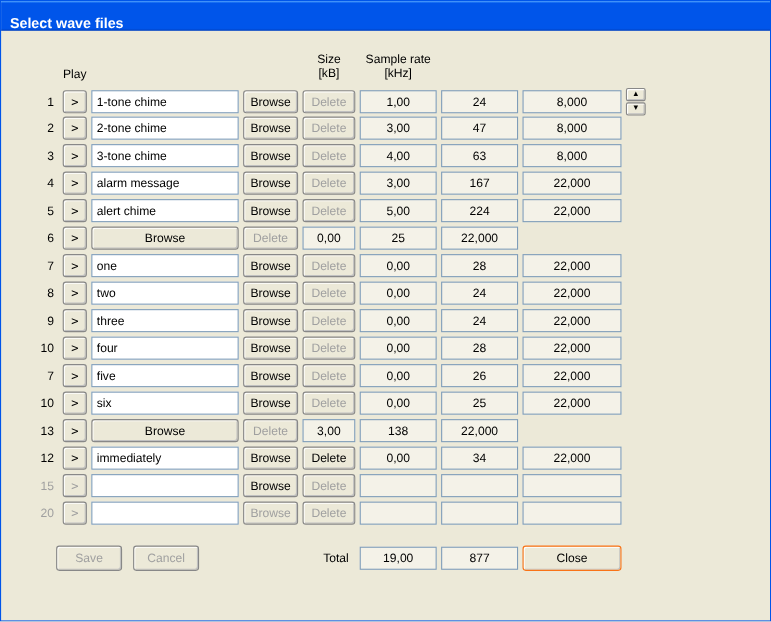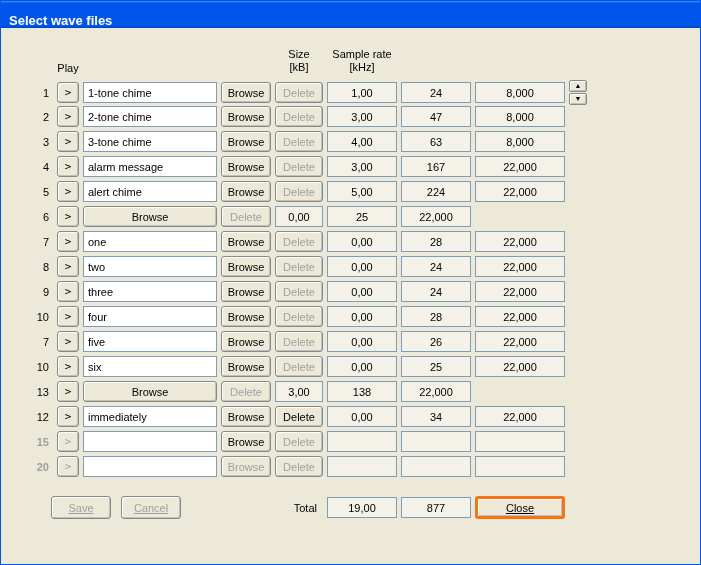--- a/index.html
+++ b/index.html
@@ -53,21 +53,21 @@
     grid-template-columns: 24px 22px 134px 50px 48px 70px 70px 90px 24px;
     column-gap: 4px;
     align-items: center;
     height: 23px;
   }
   .rownum {
     text-align: right;
     padding-right: 4px;
     font-size: 11px;
   }
-  .rownum.disabled { color: #a0a0a0; font-weight: bold; }
+  .rownum.disabled { color: #a0a0a0; }
   .btn {
     background: #ece9d8;
     border: 1px solid #888;
     border-radius: 3px;
     box-shadow: inset 1px 1px 0 #fff, inset -1px -1px 0 #c0c0c0;
     font: inherit;
     font-size: 11px;
     padding: 0;
     height: 21px;
     cursor: pointer;
@@ -113,22 +113,22 @@
     padding: 0;
   }
   .footer {
     margin-top: 18px;
     display: grid;
     grid-template-columns: 24px 22px 134px 50px 48px 70px 70px 90px 24px;
     column-gap: 4px;
     align-items: center;
   }
   .footer .total-label { text-align: right; padding-right: 6px; }
-  .footer .fbtn { min-width: 60px; height: 23px; text-decoration: underline; }
-  .footer .close { border: 3px solid #f97316; min-width:72px; }
+  .footer .fbtn { min-width: 60px; height: 23px; }
+  .footer .close { border: 1px solid #f97316; min-width:72px; }
   .row .spin-cell { grid-column: 9; }
   .footer-buttons { display:flex; gap:10px; grid-column:1/4; padding-left:22px;}
 </style>
 </head>
 <body>
 
 <div class="window">
   <div class="titlebar">
     <span>Select wave files</span>
   </div>

